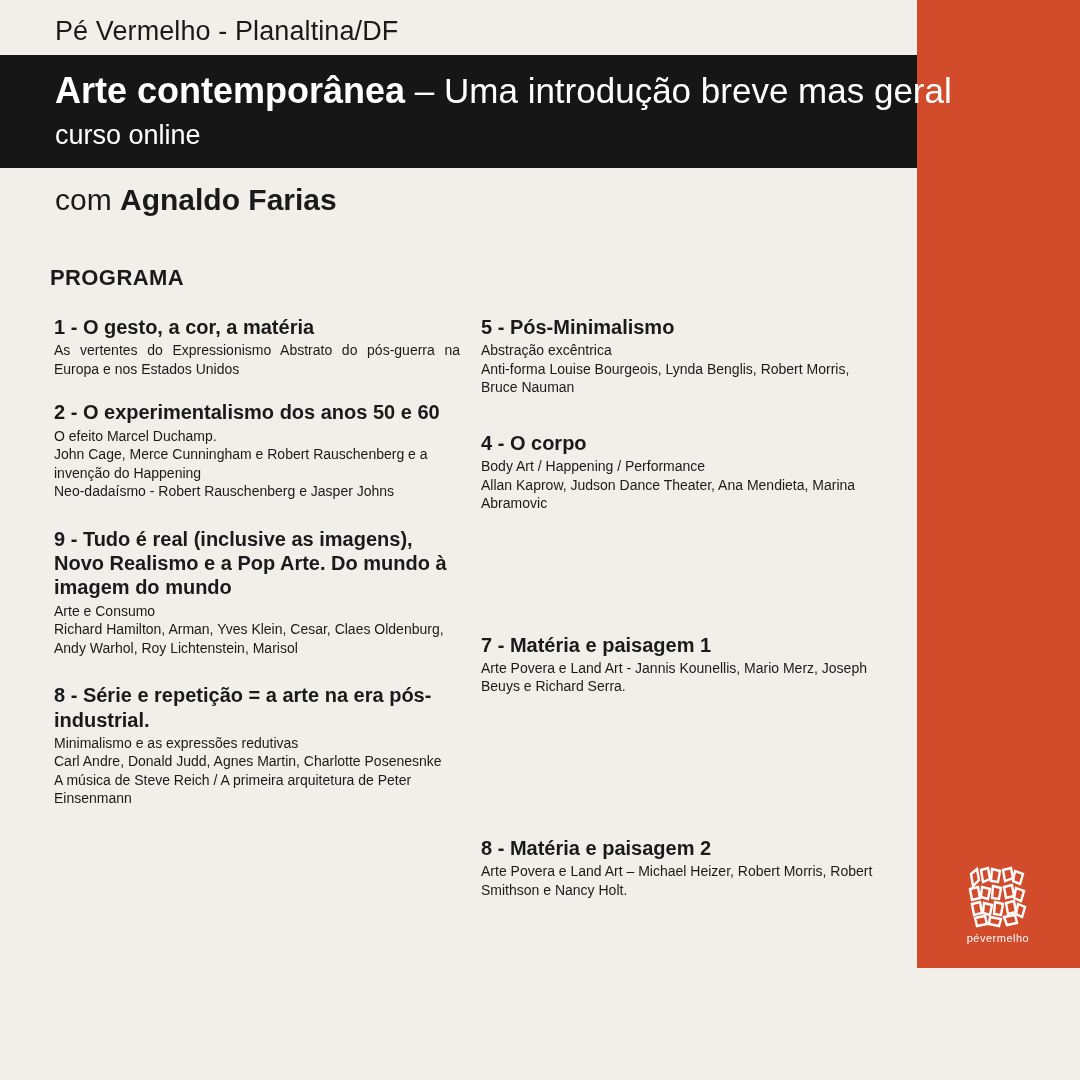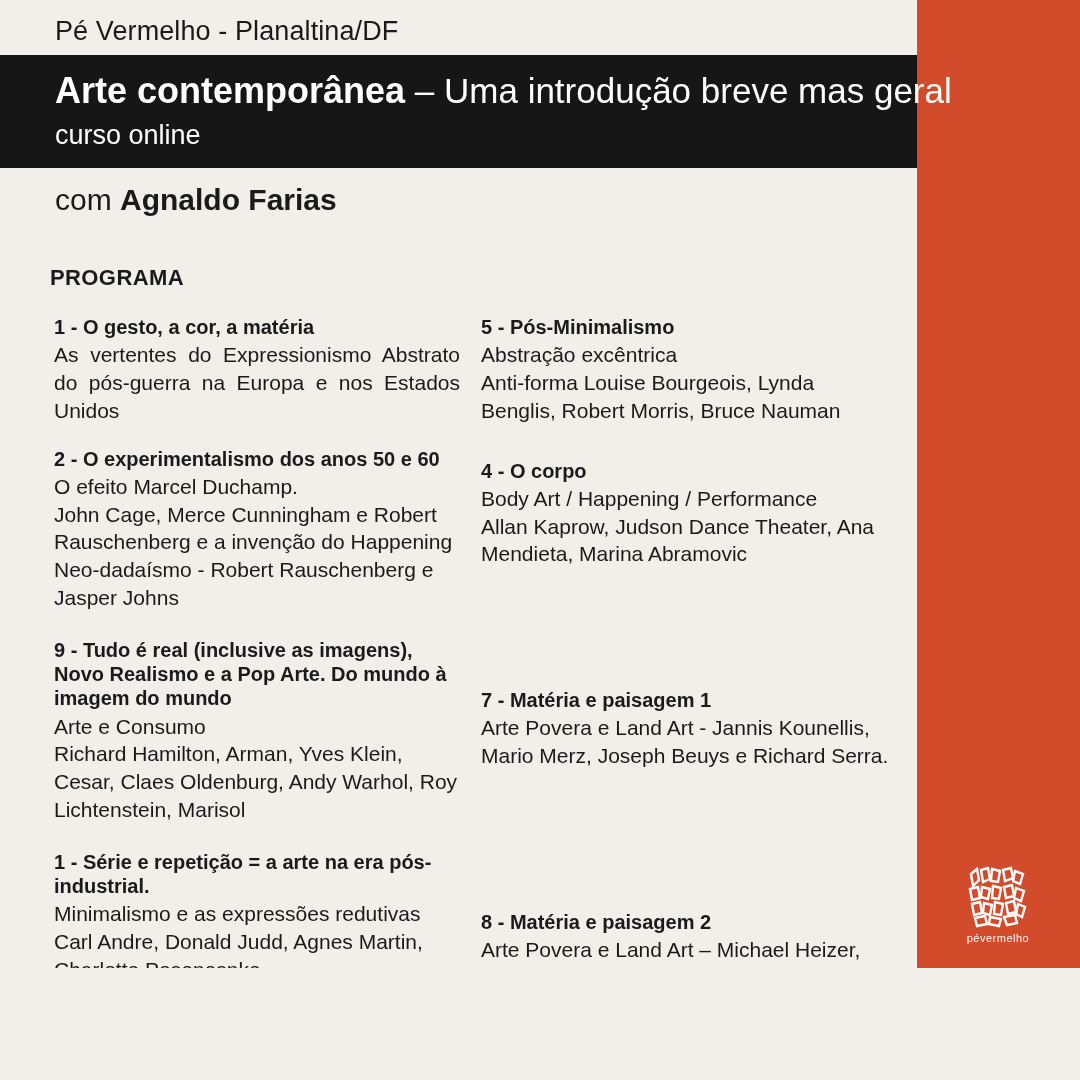--- a/index.html
+++ b/index.html
@@ -101,21 +101,21 @@
   .item {
     margin-bottom: 22px;
   }
   .item .head {
     font-weight: bold;
     font-size: 20px;
     line-height: 1.22;
     margin-bottom: 2px;
   }
   .item .body {
-    font-size: 21px;
+    font-size: 14px;
     line-height: 1.32;
     white-space: pre-line;
   }
   .justify .body {
     text-align: justify;
   }
   .justify .head {
     text-align: justify;
   }
   
@@ -178,21 +178,21 @@
 Neo-dadaísmo - Robert Rauschenberg e Jasper Johns</div>
     </div>
 
     <div class="item" style="margin-bottom:26px;">
       <div class="head">9  - Tudo é real (inclusive as imagens), Novo Realismo e a Pop Arte. Do mundo à imagem do mundo</div>
       <div class="body">Arte e Consumo
 Richard Hamilton, Arman, Yves Klein, Cesar, Claes Oldenburg, Andy Warhol, Roy Lichtenstein, Marisol</div>
     </div>
 
     <div class="item">
-      <div class="head">1 - Série e repetição = a arte na era pós-industrial.</div>
+      <div class="head">8 - Série e repetição = a arte na era pós-industrial.</div>
       <div class="body">Minimalismo e as expressões redutivas
 Carl Andre, Donald Judd, Agnes Martin, Charlotte Posenesnke
 A música de Steve Reich / A primeira arquitetura de Peter Einsenmann</div>
     </div>
 
   </div>
 
   <div class="col col-right">
 
     <div class="item" style="margin-bottom:34px;">

